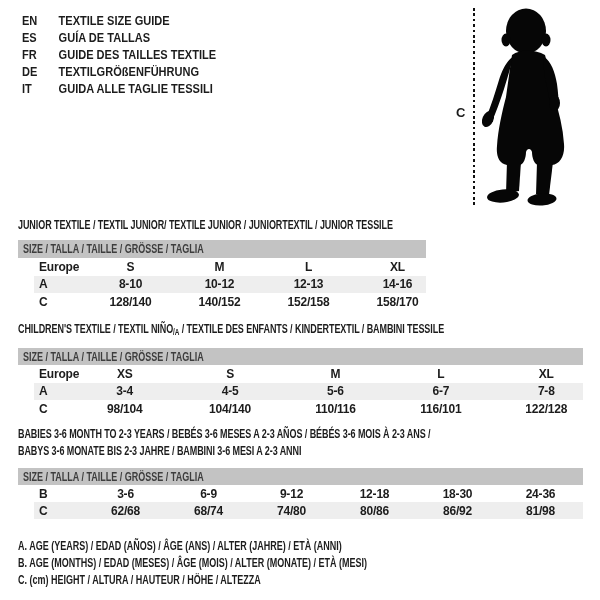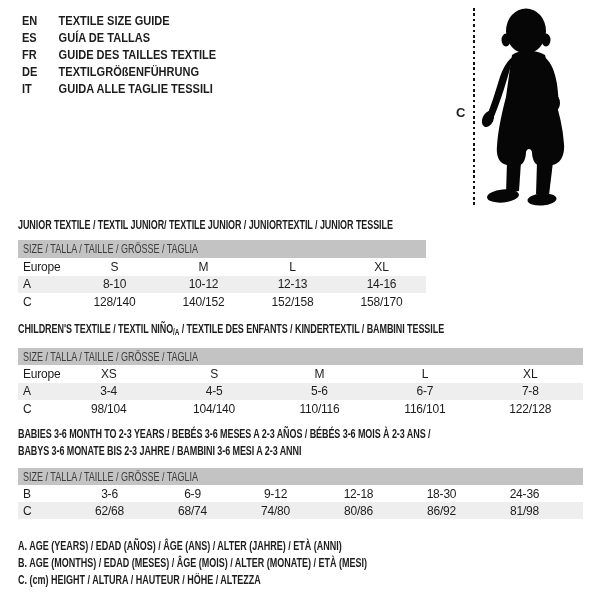--- a/index.html
+++ b/index.html
@@ -32,29 +32,29 @@
 
   
   .ttl{left:18px;font-size:12px;font-weight:bold;line-height:17px;letter-spacing:-0.1px;white-space:nowrap;
        transform:scaleX(0.75);transform-origin:0 0;}
   .t1-ttl{top:217px;}
   .t2-ttl{top:321px;}
   .t3-ttl{top:426px;}
   .sub{font-size:8.5px;vertical-align:-2px;}
 
   
-  .tbl{left:18px;font-size:12px;letter-spacing:-0.2px;}
+  .tbl{left:18px;font-size:12px;letter-spacing:-0.2px;font-weight:bold;}
   .t1{top:240px;width:408px;}
   .t2{top:348px;width:565px;}
   .t3{top:468px;width:565px;}
   .bar{background:var(--header-bar);color:var(--bar-ink);display:flex;align-items:center;padding-left:5px;}
   .t1 .bar{height:18px;}
   .t2 .bar,.t3 .bar{height:17px;}
   .bar .cond{font-size:12px;letter-spacing:0;}
-  .row{display:grid;align-items:center;}
+  .row{display:grid;align-items:center;margin-left:16px;}
   .t1 .row{grid-template-columns:52px repeat(4,89px);height:17.5px;}
   .t2 .row{grid-template-columns:38px repeat(5,105.4px);height:17.5px;}
   .t3 .row{grid-template-columns:50px repeat(6,83px) 1fr;height:17px;}
   .row.shaded{background:var(--shaded-row);}
   .cell{text-align:center;}
   .lbl{text-align:left;padding-left:5px;}
 
   
   .footnotes{left:18px;top:538px;font-size:12px;font-weight:bold;line-height:17.2px;white-space:nowrap;
              transform:scaleX(0.75);transform-origin:0 0;}

